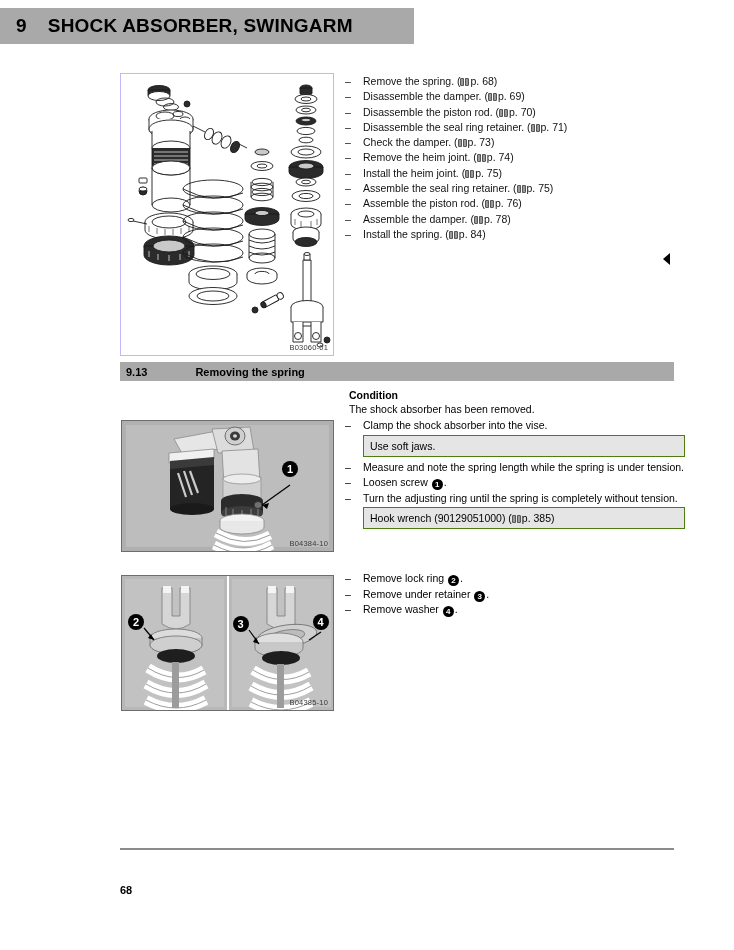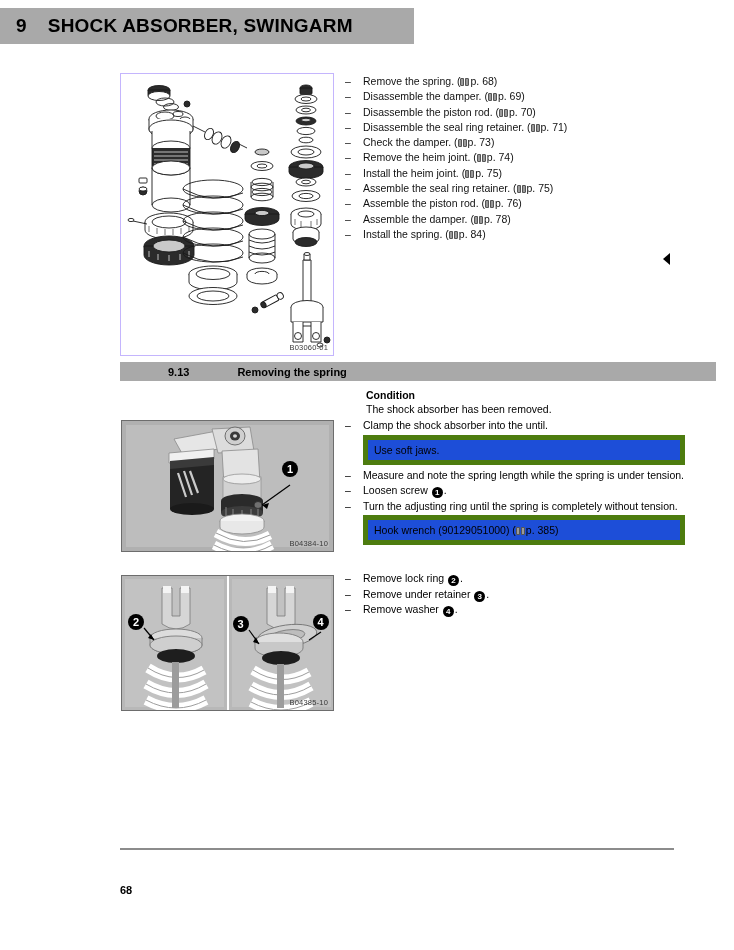--- a/index.html
+++ b/index.html
@@ -124,37 +124,36 @@
   
   .section-bar {
     position: absolute;
     left: 120px;
     top: 362px;
     width: 554px;
     height: 19px;
     background: #a9a9a9;
     display: flex;
     align-items: center;
-    padding-left: 42px;
   }
   .section-num {
     font-size: 11px;
     font-weight: bold;
     margin-left: 6px;
   }
   .section-title {
     font-size: 11px;
     font-weight: bold;
     margin-left: 48px;
   }
 
   
   .condition-block {
     position: absolute;
-    left: 366px;
+    left: 349px;
     top: 388px;
     width: 340px;
   }
   .condition-label {
     font-size: 10.5px;
     font-weight: bold;
     line-height: 14px;
   }
   .condition-text {
     font-size: 10.5px;
@@ -219,26 +218,26 @@
     flex: 0 0 18px;
   }
   .step-body { flex: 1; }
   .step-text { white-space: normal; }
   .guideline-label {
     font-size: 10.5px;
     line-height: 16px;
     padding-left: 0px;
   }
   .spec-box {
-    border: 5px solid #4d7c0f;
+    border: 1px solid #4d7c0f;
     font-size: 10.5px;
     line-height: 14px;
     padding: 3px 0 3px 6px;
     margin: 1px 0 3px 0;
-    background: #1d4ed8;
+    background: #e5e5e5;
     box-sizing: border-box;
   }
 
   
   .callout {
     display: inline-block;
     width: 11px;
     height: 11px;
     border-radius: 50%;
     background: #000000;
@@ -673,21 +672,21 @@
   </div>
 
   <span class="fig-caption">B04385-10</span>
 </div>
 
 <div class="proc-a">
 
   <div class="step-row">
     <span class="step-dash">–</span>
     <span class="step-body">
-      <span class="step-text">Clamp the shock absorber into the until.</span>
+      <span class="step-text">Clamp the shock absorber into the vise.</span>
       <div class="spec-box">Use soft jaws.</div>
     </span>
   </div>
 
   <div class="step-row">
     <span class="step-dash">–</span>
     <span class="step-body">
       <span class="step-text">Measure and note the spring length while the spring is under tension.</span>
     </span>
   </div>

